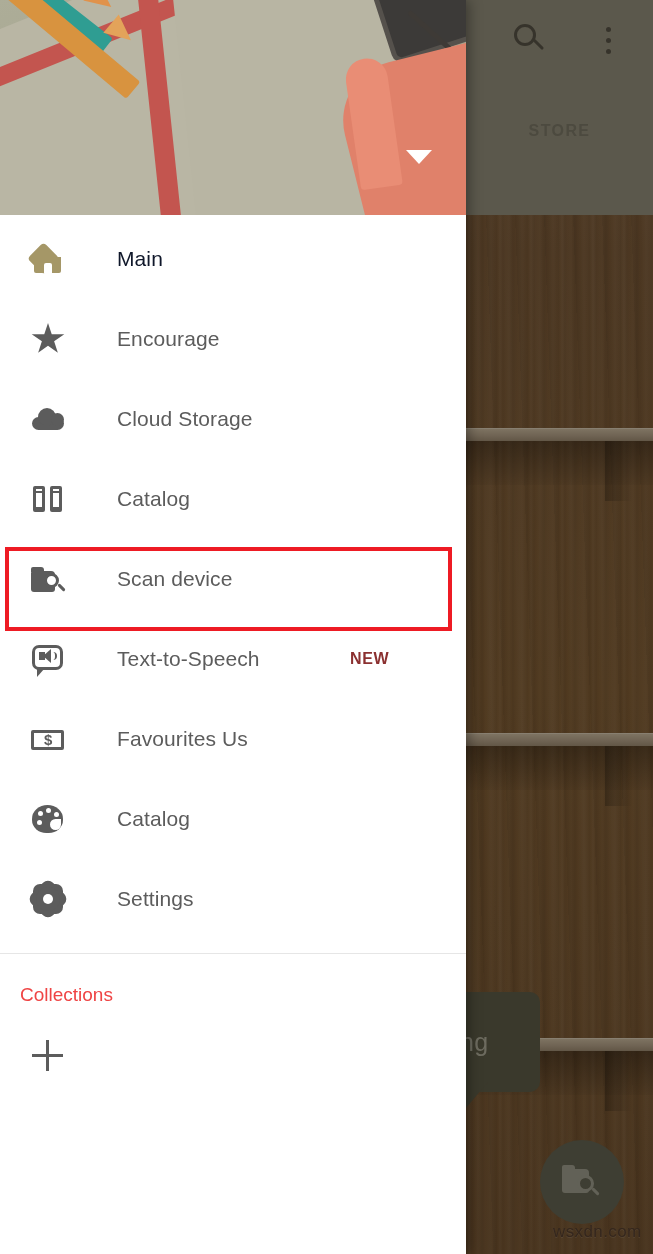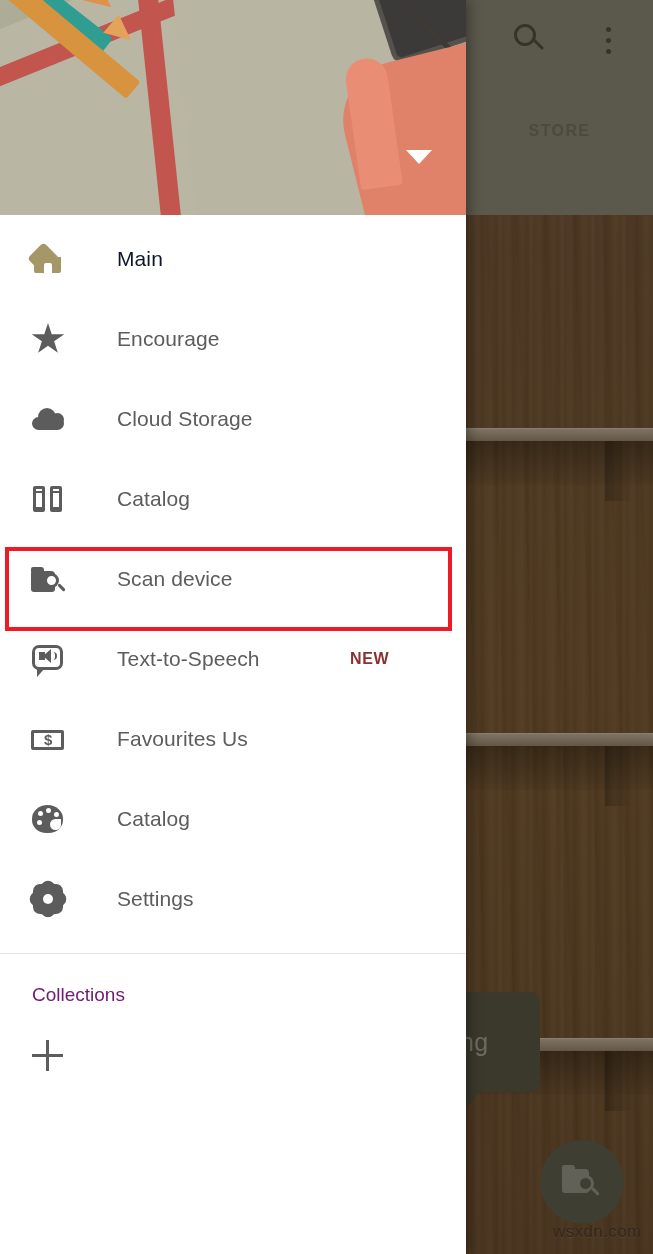--- a/index.html
+++ b/index.html
@@ -427,22 +427,22 @@
     position:absolute; left:5px; top:547px; width:447px; height:84px;
     border:4px solid #ee1b24;
     pointer-events:none;
   }
 
   
   #divider {
     height:1px; background:#e6e6e6; margin:14px 0 0 0;
   }
   #collections-label {
-    padding:30px 0 10px 32px;
-    font-size:19px; color:#701a75;
+    padding:30px 0 10px 20px;
+    font-size:19px; color:#ef4444;
   }
 </style>
 </head>
 <body>
 
 <div id="screen">
 
   <div id="bg-app">
     <div id="wood"></div>
 

